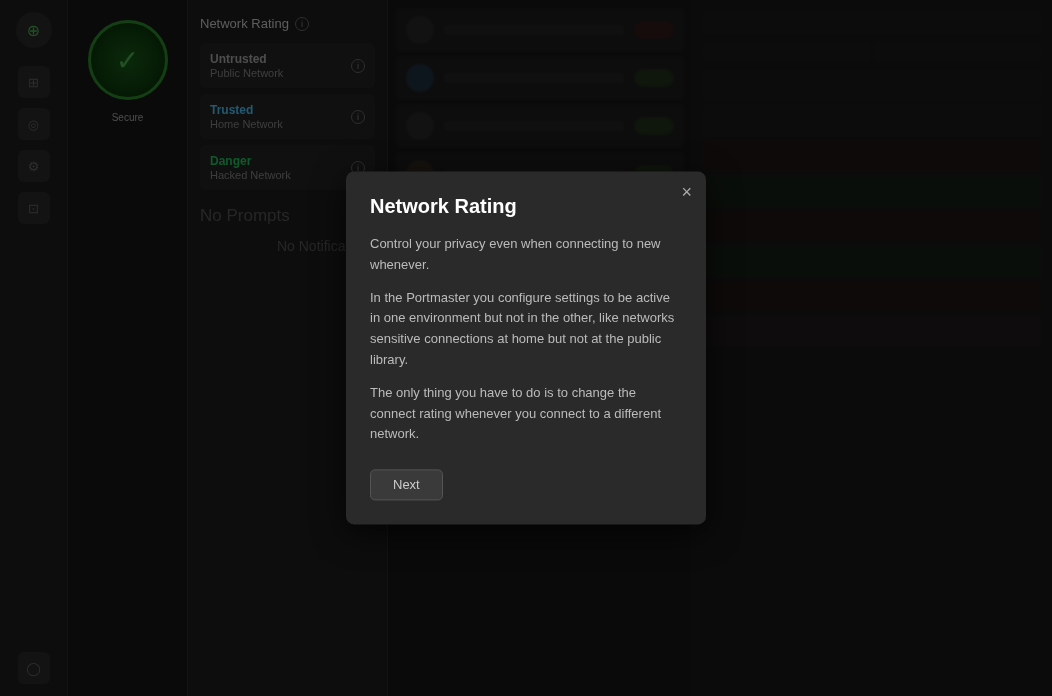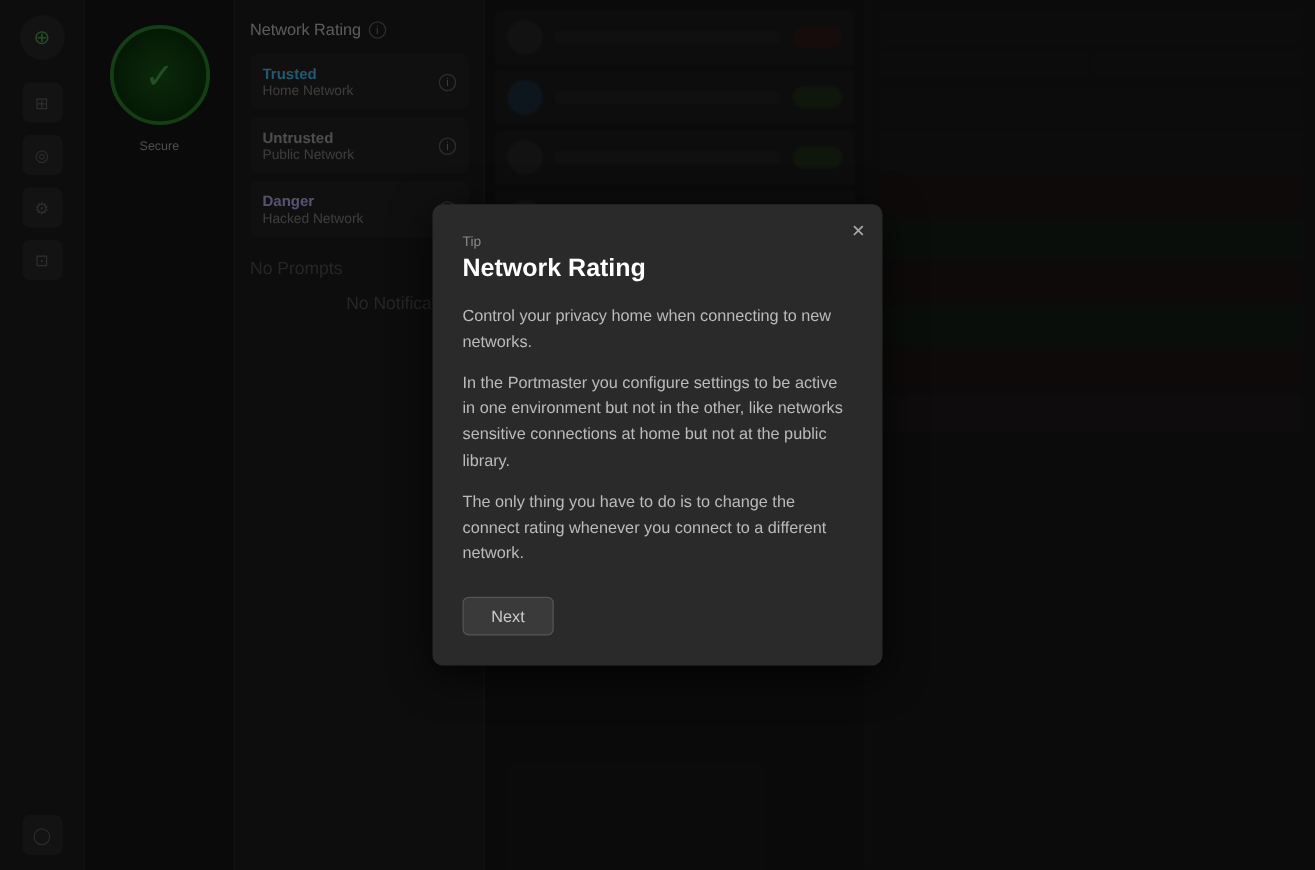--- a/index.html
+++ b/index.html
@@ -224,21 +224,21 @@
       font-weight: 600;
     }
 
     .network-item-name {
       font-size: 11px;
       color: #888;
     }
 
     .trusted-color { color: #4fc3f7; }
     .untrusted-color { color: #aaa; }
-    .danger-color { color: #c4b5fd; }
+    .danger-color { color: #22c55e; }
 
     
     .right-content {
       flex: 1;
       overflow: hidden;
       filter: blur(1px);
       opacity: 0.5;
     }
 
     .blurred-rows {
@@ -335,43 +335,43 @@
   </div>
 
   <div class="network-panel">
     <div class="network-rating-header">
       <span class="network-rating-title">Network Rating</span>
       <div class="info-icon">i</div>
     </div>
 
     <div class="network-item">
       <div class="network-item-left">
+        <span class="network-item-type untrusted-color">Untrusted</span>
+        <span class="network-item-name">Public Network</span>
+      </div>
+      <div class="info-icon">i</div>
+    </div>
+
+    <div class="network-item">
+      <div class="network-item-left">
         <span class="network-item-type trusted-color">Trusted</span>
         <span class="network-item-name">Home Network</span>
-      </div>
-      <div class="info-icon">i</div>
-    </div>
-
-    <div class="network-item">
-      <div class="network-item-left">
-        <span class="network-item-type untrusted-color">Untrusted</span>
-        <span class="network-item-name">Public Network</span>
       </div>
       <div class="info-icon">i</div>
     </div>
 
     <div class="network-item">
       <div class="network-item-left">
         <span class="network-item-type danger-color">Danger</span>
         <span class="network-item-name">Hacked Network</span>
       </div>
       <div class="info-icon">i</div>
     </div>
 
-    <div style="margin-top:16px; color:#555; font-size:14px;">No Prompts</div>
+    <div style="margin-top:16px; color:#555; font-size:17px;">No Prompts</div>
     <div style="margin-top:12px; color:#555; font-size:14px;text-align:right;">No Notifications</div>
   </div>
 
   <div class="right-content">
     <div class="blurred-rows">
       <div class="blurred-row">
         <div class="blurred-avatar"></div>
         <div class="blurred-text"></div>
         <div class="blurred-badge-red"></div>
       </div>
@@ -424,25 +424,24 @@
     <div class="detail-row" style="background:#2a2020;"></div>
   </div>
 
 </div>
 
 <div class="overlay-backdrop"></div>
 
 <div class="modal">
   <button class="modal-close">×</button>
 
-  <div class="modal-tip-label">Tip</div>
   <div class="modal-title">Network Rating</div>
 
   <div class="modal-body">
-    <p>Control your privacy home when connecting to new networks.</p>
+    <p>Control your privacy even when connecting to new whenever.</p>
     <p>In the Portmaster you configure settings to be active in one environment but not in the other, like networks sensitive connections at home but not at the public library.</p>
     <p>The only thing you have to do is to change the connect rating whenever you connect to a different network.</p>
   </div>
 
   <div class="modal-footer">
     <button class="btn-next">Next</button>
   </div>
 </div>
 
 </body></html>

